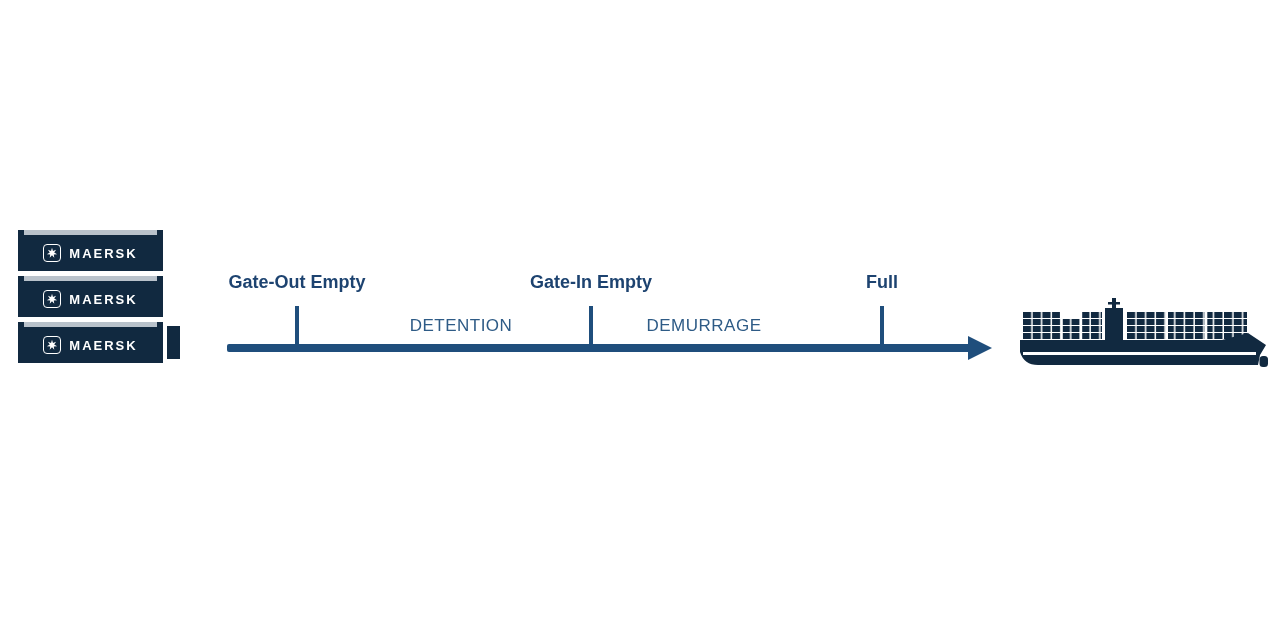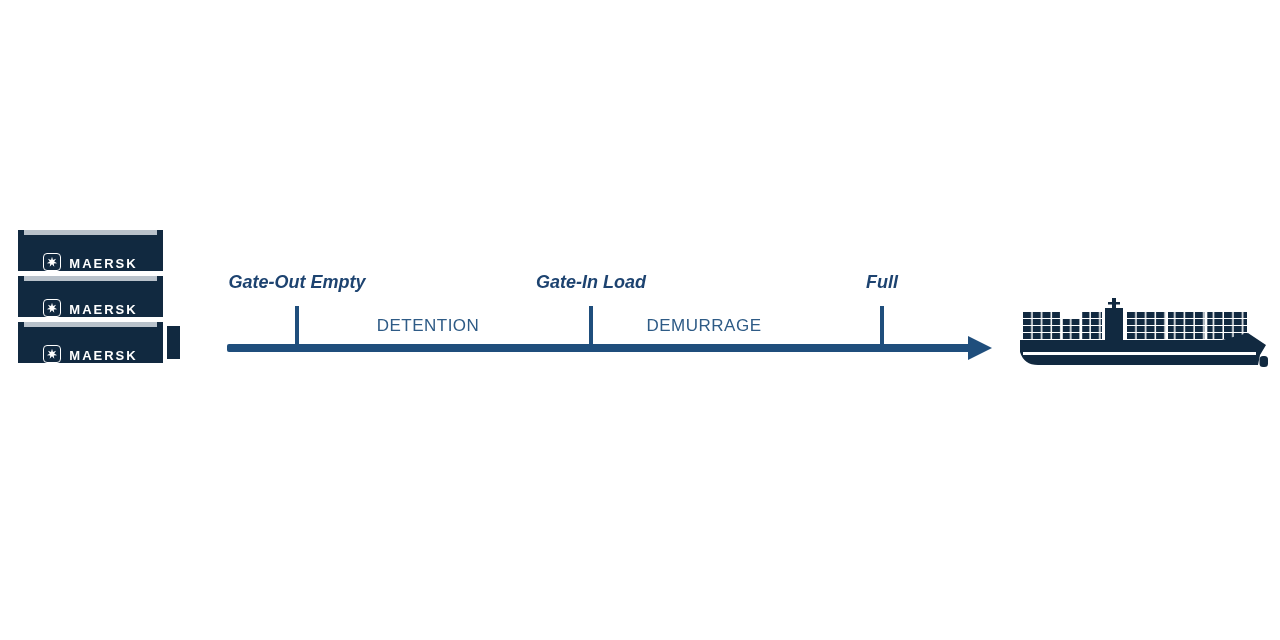--- a/index.html
+++ b/index.html
@@ -7,41 +7,41 @@
     position:relative;width:1280px;height:640px;background:#ffffff;
     overflow:hidden;font-family:"Liberation Sans", sans-serif;
   }
   
   .stack{position:absolute;left:18px;top:230px;width:162px;}
   .cbox{position:relative;width:145px;margin-bottom:5px;}
   .lid{position:relative;height:5px;background:#b9c2cb;}
   .lid .nub{position:absolute;top:0;width:6px;height:5px;background:#112940;}
   .lid .nub.l{left:0;} .lid .nub.r{right:0;}
   .cbody{
-    height:36px;background:#112940;display:flex;align-items:flex-end;
+    height:36px;background:#112940;display:flex;align-items:center;
     justify-content:center;gap:8px;
   }
   .logo-box{
     width:18px;height:18px;border:1.5px solid #ffffff;border-radius:4px;
     display:flex;align-items:center;justify-content:center;box-sizing:border-box;
   }
   .brand-text{
     color:#ffffff;font-size:13px;font-weight:bold;letter-spacing:2px;
   }
   .sliver{position:absolute;left:149px;top:96px;width:13px;height:33px;background:#112940;}
   
   .tl-line{position:absolute;left:227px;top:344px;width:745px;height:8px;
     background:#1f4e7c;border-radius:2px;}
   .tl-arrowhead{position:absolute;left:968px;top:336px;width:0;height:0;
     border-top:12px solid transparent;border-bottom:12px solid transparent;
     border-left:24px solid #1f4e7c;}
   .tick{position:absolute;top:306px;width:4px;height:38px;background:#1f4e7c;}
   .milestone{
     position:absolute;top:272px;transform:translateX(-50%);
-    color:#1d4370;font-size:18px;font-weight:bold;white-space:nowrap;font-style:italic;
+    color:#1d4370;font-size:18px;font-weight:bold;white-space:nowrap;
   }
   .segment{
     position:absolute;top:316px;transform:translateX(-50%);
     color:#2e5b86;font-size:17px;letter-spacing:0.5px;white-space:nowrap;
   }
   
   .ship{position:absolute;left:1016px;top:288px;}
 </style>
 </head>
 <body>
@@ -95,24 +95,24 @@
   </div>
 
   <div class="tl-line"></div>
   <div class="tl-arrowhead"></div>
 
   <div class="tick" style="left:295px"></div>
   <div class="tick" style="left:589px"></div>
   <div class="tick" style="left:880px"></div>
 
   <div class="milestone" style="left:297px">Gate-Out Empty</div>
-  <div class="milestone" style="left:591px">Gate-In Load</div>
+  <div class="milestone" style="left:591px">Gate-In Empty</div>
   <div class="milestone" style="left:882px">Full</div>
 
-  <div class="segment" style="left:428px">DETENTION</div>
+  <div class="segment" style="left:461px">DETENTION</div>
   <div class="segment" style="left:704px">DEMURRAGE</div>
 
   <svg class="ship" width="252" height="84" viewBox="0 0 252 84">
     <defs>
       <pattern id="cellsL" width="9.7" height="7" patternUnits="userSpaceOnUse" patternTransform="translate(7,24)">
         <rect x="0" y="0" width="8.2" height="6" fill="#112940"></rect>
       </pattern>
       <pattern id="cellsR" width="9.7" height="7" patternUnits="userSpaceOnUse" patternTransform="translate(111,24)">
         <rect x="0" y="0" width="8.2" height="6" fill="#112940"></rect>
       </pattern>

